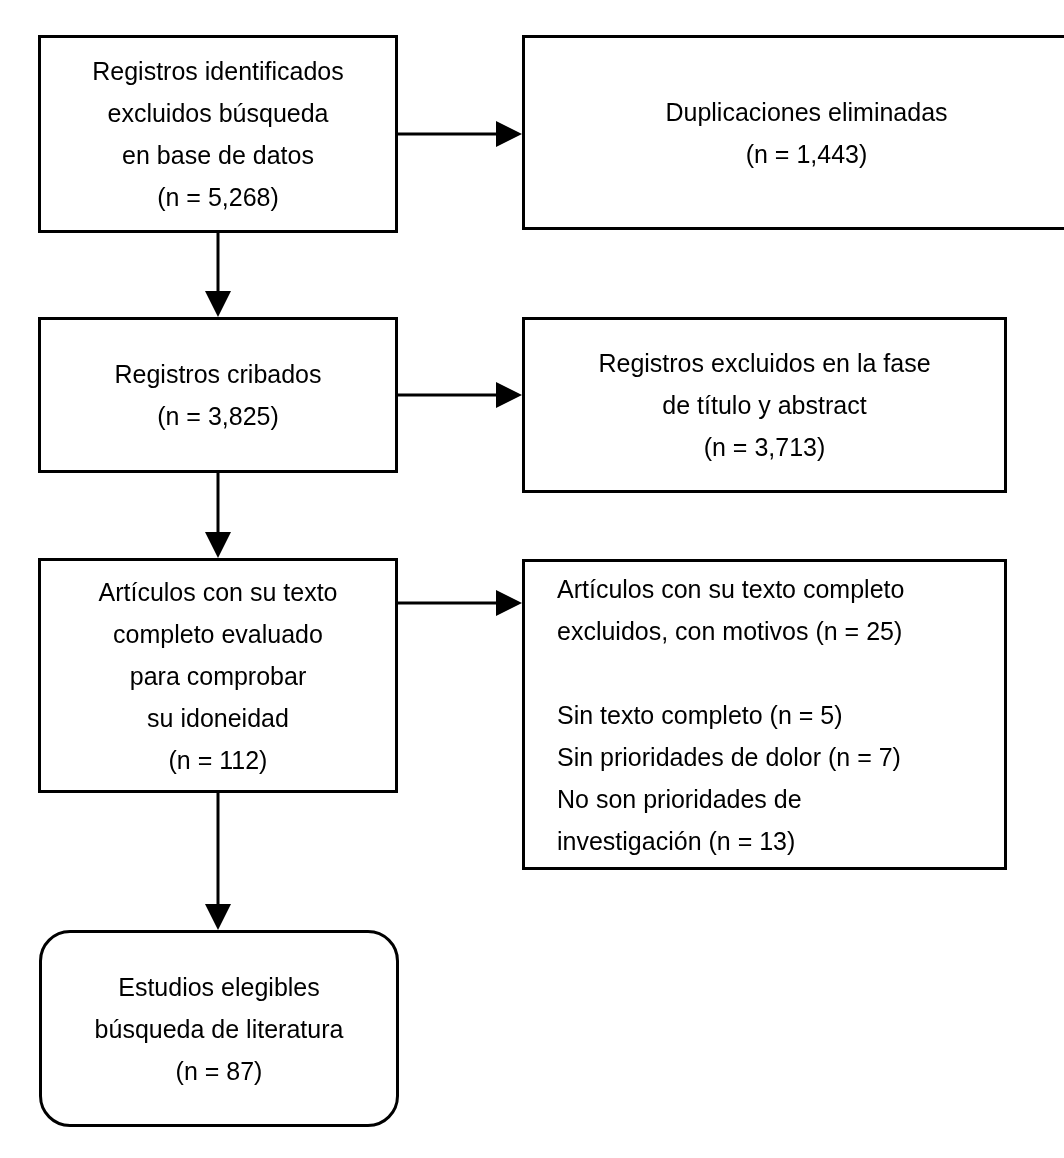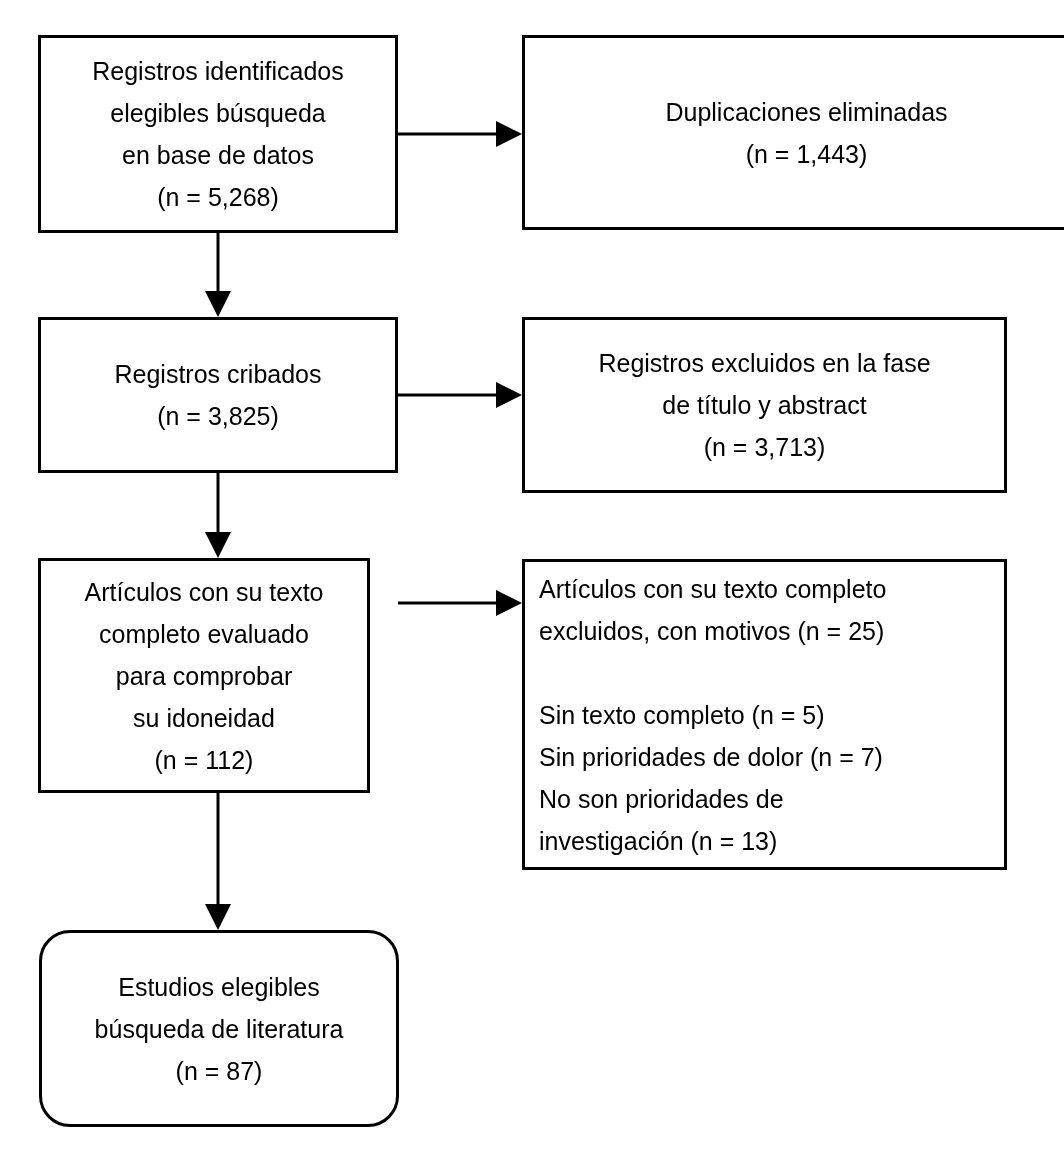--- a/index.html
+++ b/index.html
@@ -29,30 +29,30 @@
     display: flex;
     flex-direction: column;
     justify-content: center;
     font-size: 25px;
     line-height: 42px;
     text-align: center;
   }
   .box .line { min-height: 42px; }
   .box.align-left {
     text-align: left;
-    padding-left: 14px;
+    padding-left: 32px;
     padding-right: 12px;
     justify-content: center;
   }
   
   #box-identified   { left: 38px;  top: 35px;  width: 360px; height: 198px; }
   #box-duplicates   { left: 522px; top: 35px;  width: 569px; height: 195px; }
   #box-screened     { left: 38px;  top: 317px; width: 360px; height: 156px; }
   #box-excl-title   { left: 522px; top: 317px; width: 485px; height: 176px; }
-  #box-fulltext     { left: 38px;  top: 558px; width: 332px; height: 235px; }
+  #box-fulltext     { left: 38px;  top: 558px; width: 360px; height: 235px; }
   #box-ft-excluded  { left: 522px; top: 559px; width: 485px; height: 311px; }
   #box-included     { left: 39px;  top: 930px; width: 360px; height: 197px; border-radius: 31px; }
 </style>
 </head>
 <body>
 
 <div class="canvas">
 
   <svg class="arrows" viewBox="0 0 1064 1158" xmlns="http://www.w3.org/2000/svg">
 
@@ -82,21 +82,21 @@
     </g>
 
     <g>
       <line x1="218" y1="793" x2="218" y2="907" stroke="#000000" stroke-width="3"></line>
       <polygon points="205,904 231,904 218,930" fill="#000000"></polygon>
     </g>
   </svg>
 
   <div class="box" id="box-identified">
     <div class="line">Registros identificados</div>
-    <div class="line">elegibles búsqueda</div>
+    <div class="line">excluidos búsqueda</div>
     <div class="line">en base de datos</div>
     <div class="line">(n = 5,268)</div>
   </div>
 
   <div class="box" id="box-duplicates">
     <div class="line">Duplicaciones eliminadas</div>
     <div class="line">(n = 1,443)</div>
   </div>
 
   <div class="box" id="box-screened">

